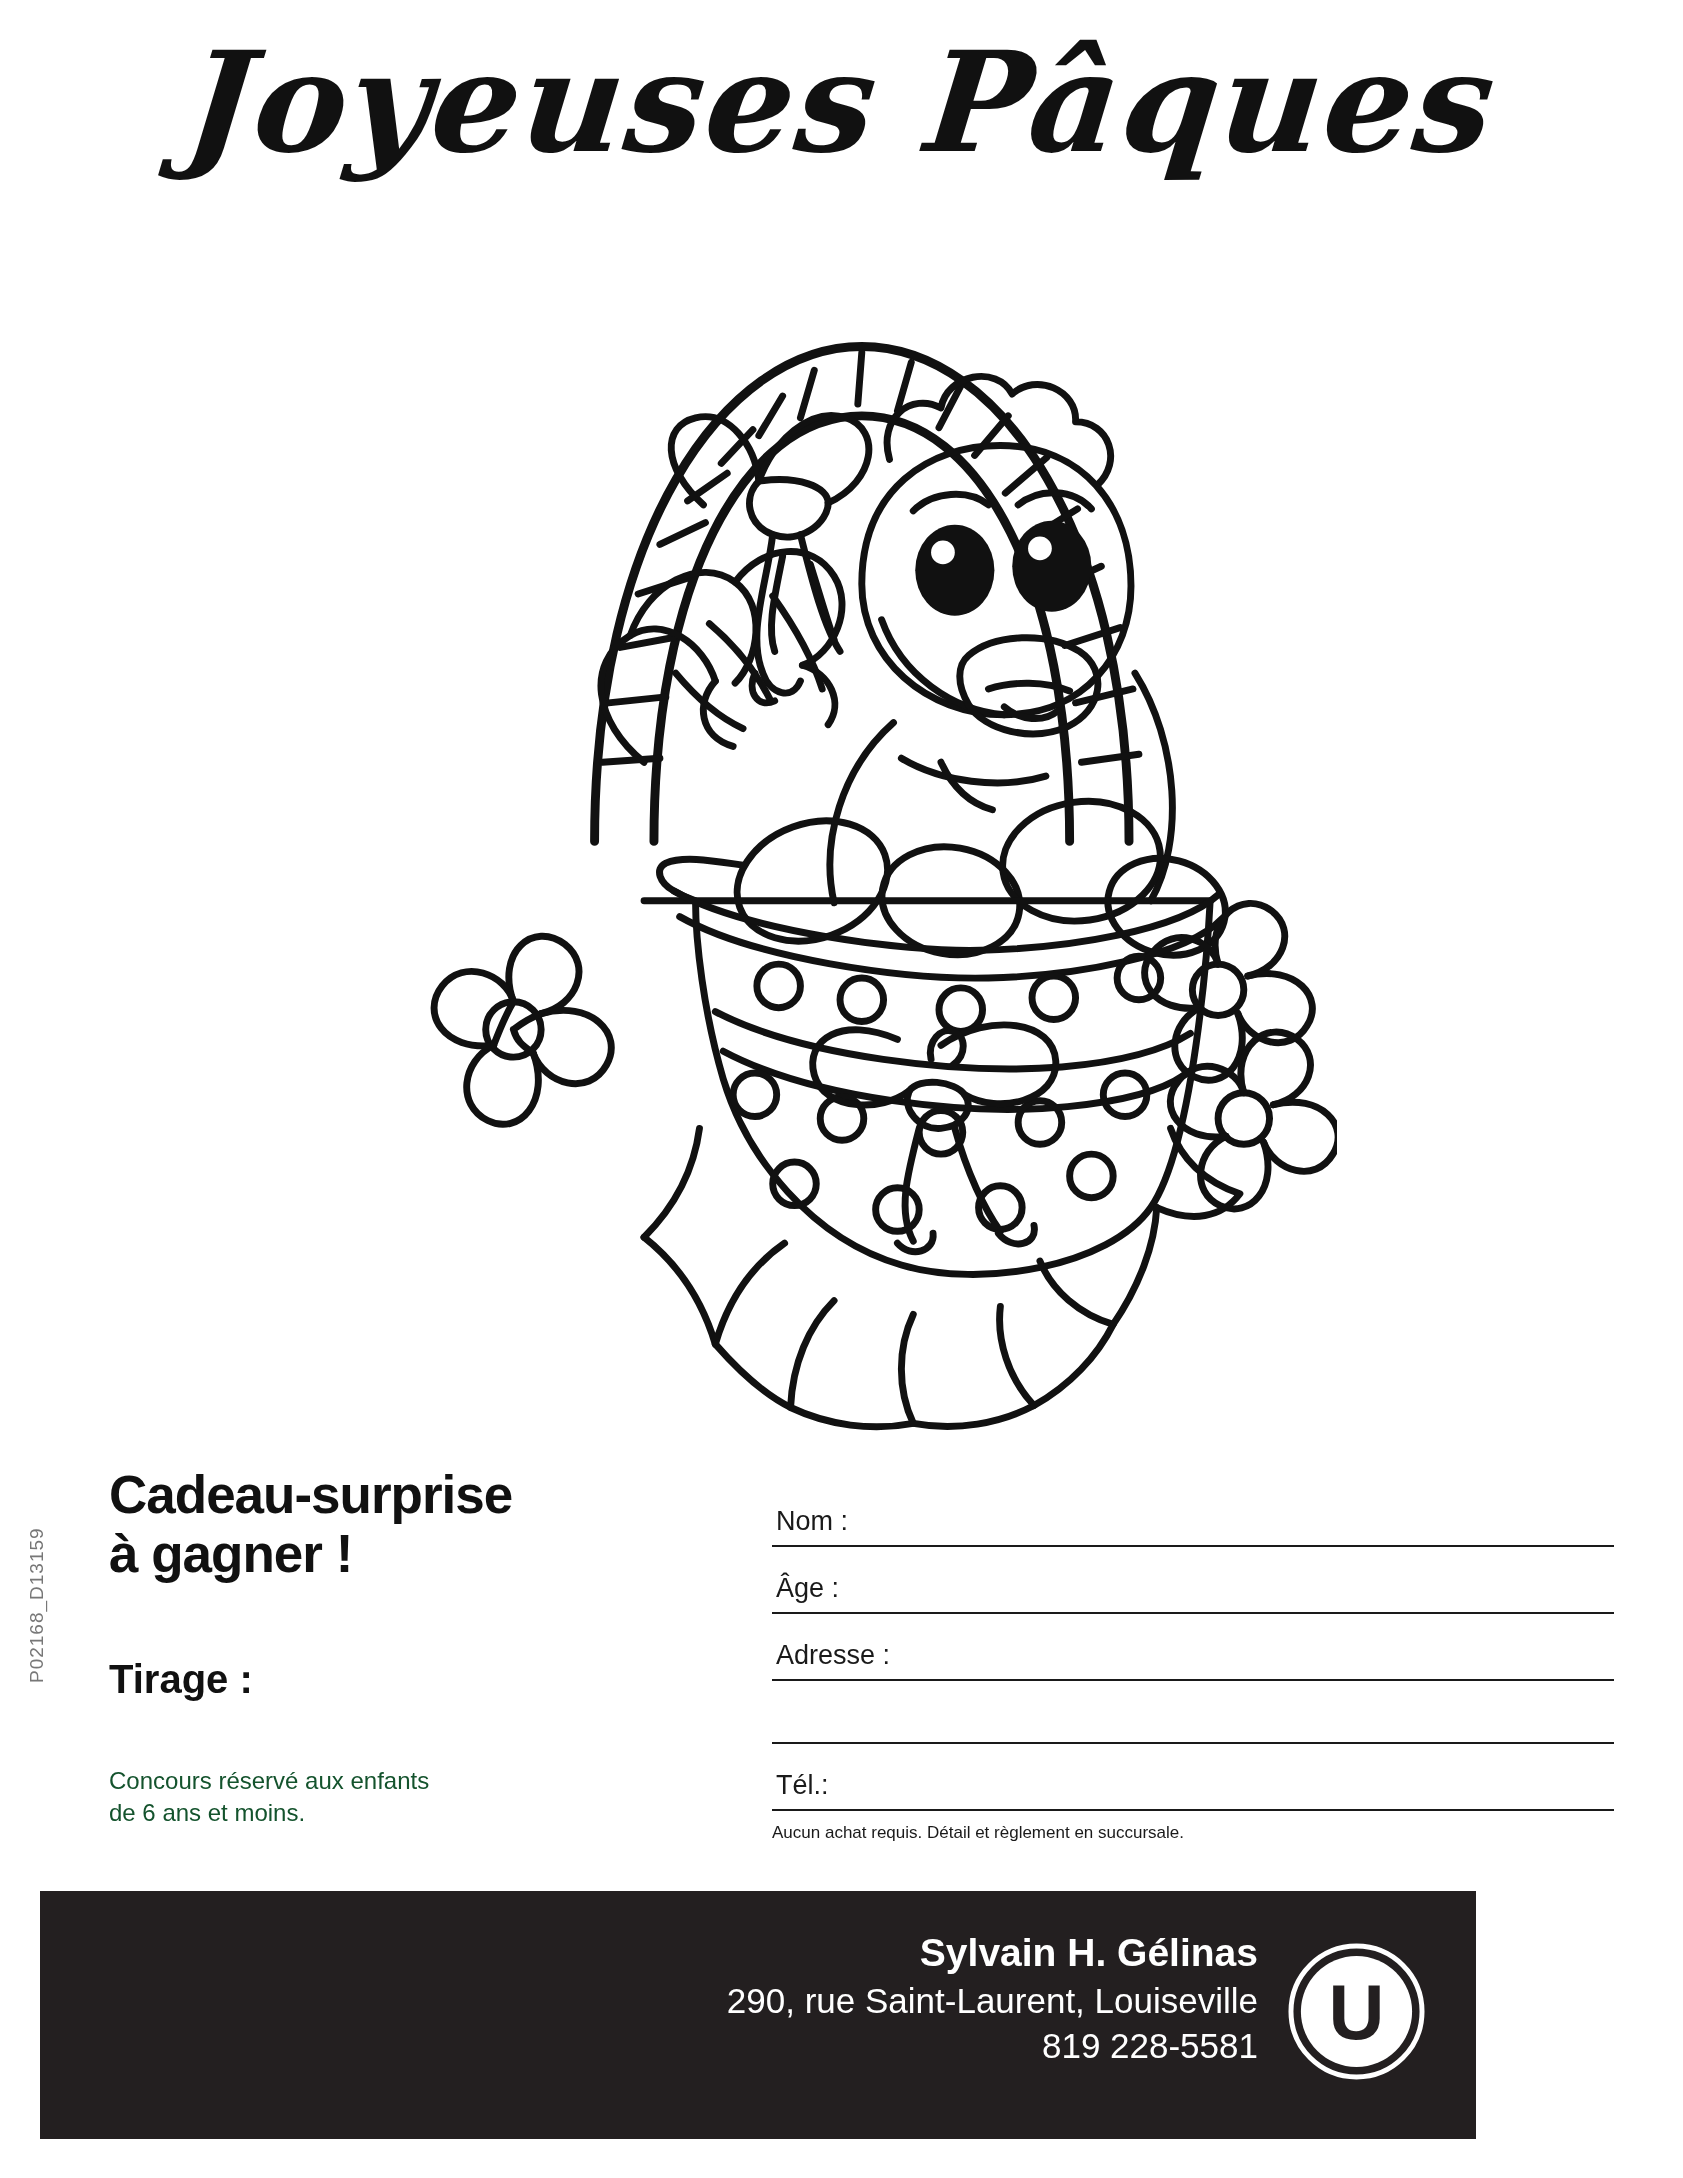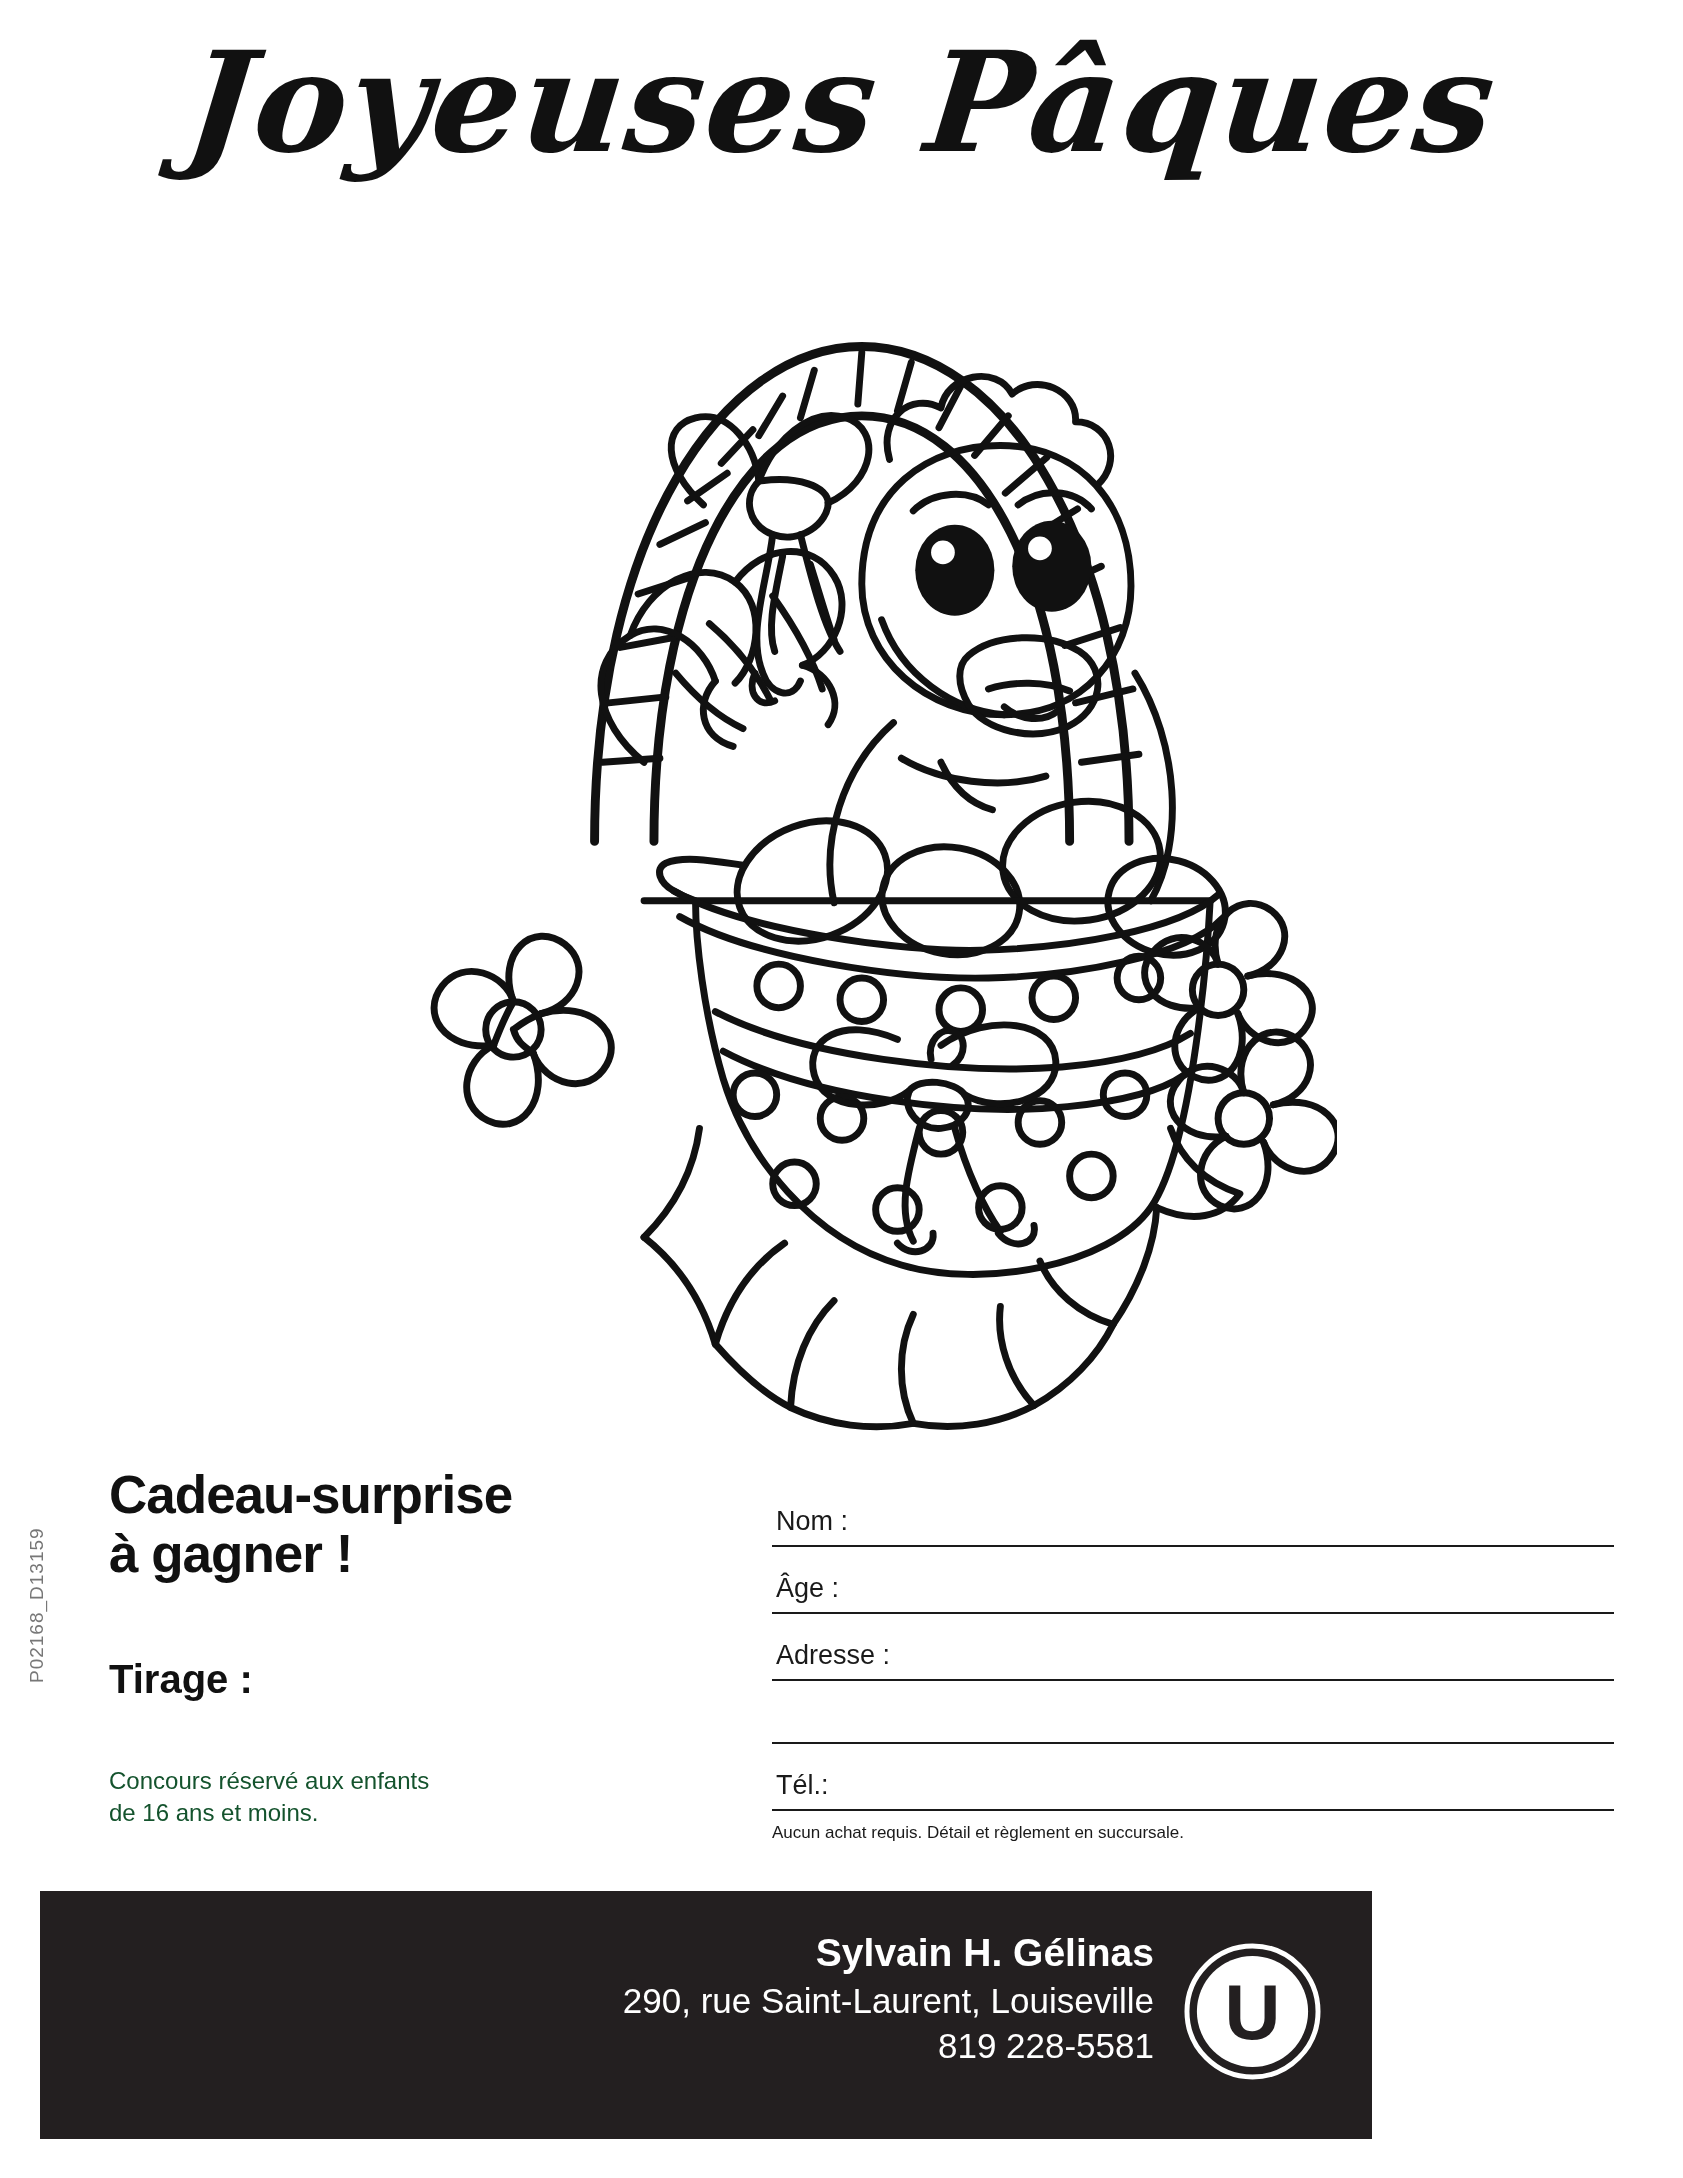--- a/index.html
+++ b/index.html
@@ -120,21 +120,21 @@
     margin-top: 12px;
     font-size: 17px;
     color: #1a1a1a;
   }
 
   
   .footer {
     position: absolute;
     left: 40px;
     top: 1891px;
-    width: 1332px;
+    width: 1436px;
     height: 248px;
     background: #231f20;
   }
   .footer-text {
     position: absolute;
     right: 218px;
     top: 38px;
     text-align: right;
     color: #ffffff;
   }
@@ -299,21 +299,21 @@
   </div>
 
   <div class="promo">
     <div class="promo-head">
       <div>Cadeau-surprise</div>
       <div>à gagner !</div>
     </div>
     <div class="promo-draw">Tirage :</div>
     <div class="promo-note">
       <div>Concours réservé aux enfants</div>
-      <div>de 16 ans et moins.</div>
+      <div>de 6 ans et moins.</div>
     </div>
   </div>
 
   <div class="vcode">P02168_D13159</div>
 
   <div class="form">
     <div class="field">
       <span class="lbl">Nom :</span>
     </div>
     <div class="field">

